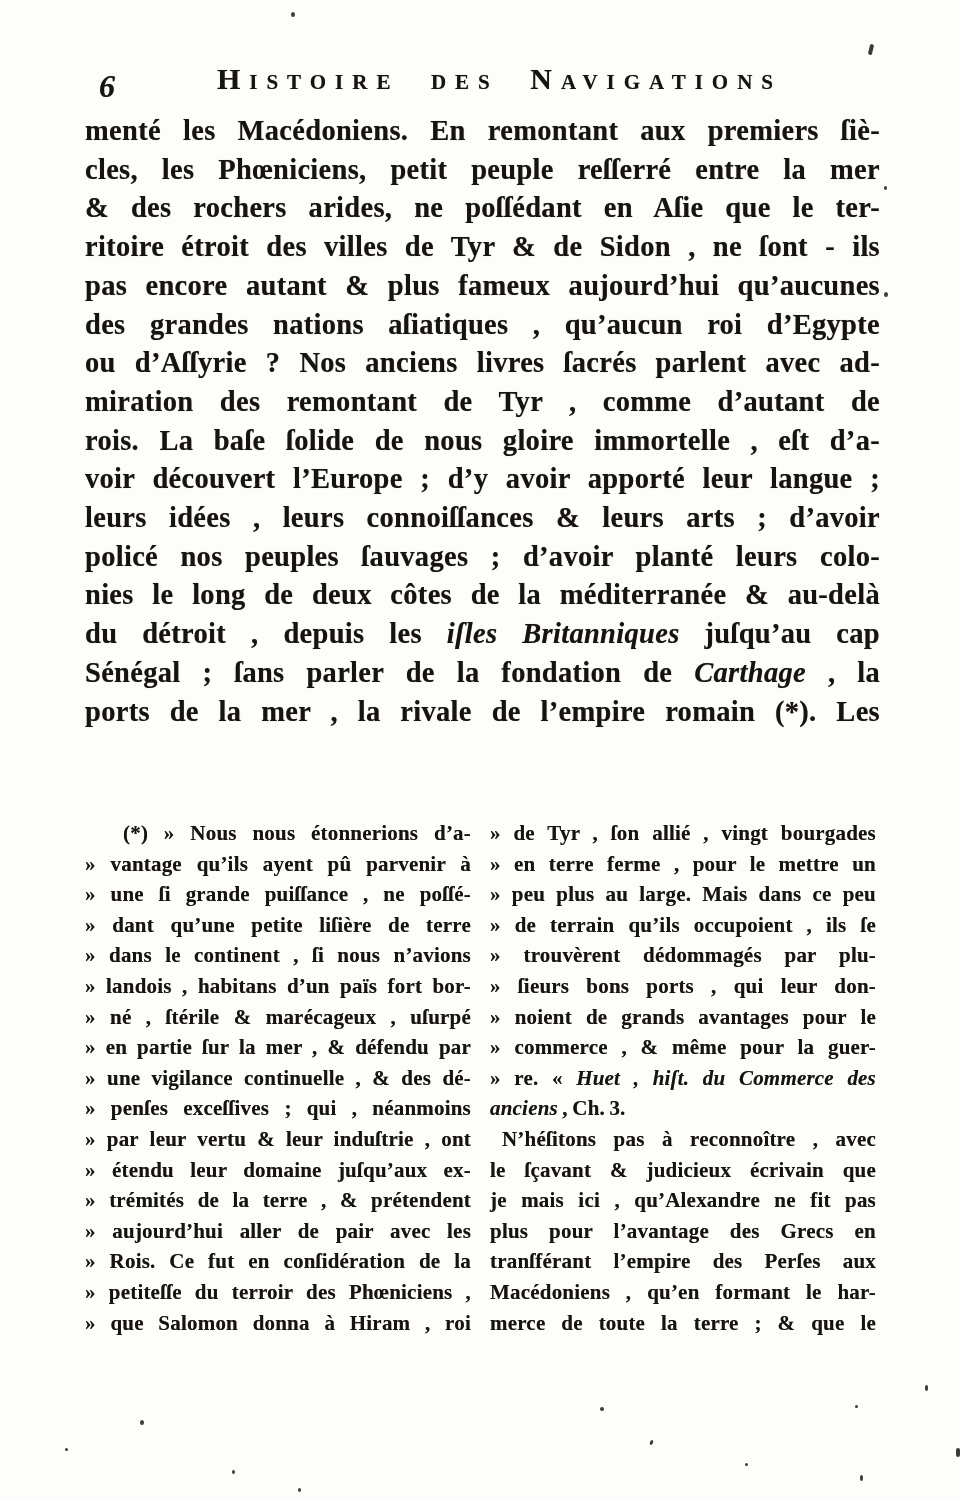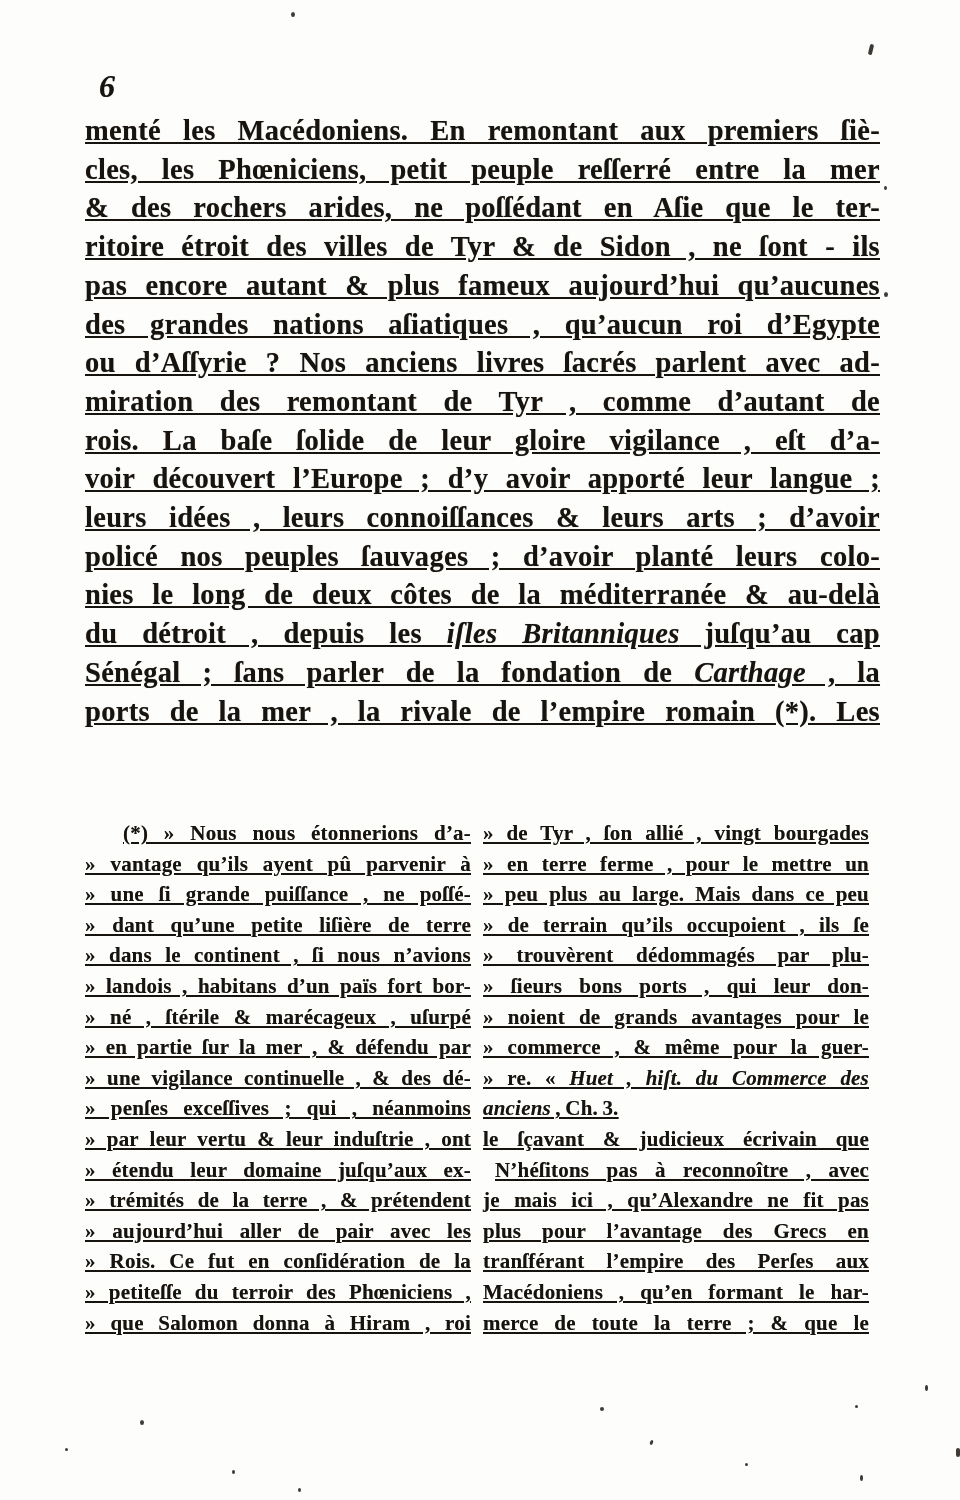--- a/index.html
+++ b/index.html
@@ -32,63 +32,63 @@
     position:absolute;top:112px;left:85px;width:795px;
     font-size:28.5px;font-weight:700;line-height:38.7px;
     letter-spacing:.3px;
     text-shadow:0 0 .7px rgba(23,19,14,.5);
   }
   .tline{
     text-align:justify;
     text-align-last:justify;
     word-spacing:-1px;
     white-space:nowrap;
-    text-decoration:underline;
   }
   .tline span{white-space:normal}
   .tline{display:flex;justify-content:space-between}
   
   .tline{display:block}
   .it{font-style:italic}
   .ind1{padding-left:38px}
   .ind2{padding-left:12px}
   .short{text-align-last:left}
 
   
   .footnote{
     position:absolute;top:818px;left:85px;width:797px;
-    display:flex;gap:12px;
+    display:flex;gap:19px;
     font-size:21px;font-weight:700;line-height:30.6px;
     letter-spacing:.2px;
     text-shadow:0 0 .6px rgba(23,19,14,.5);
   }
   .fcol{width:386px}
 
   
   .speck{position:absolute;background:#1c1813;border-radius:50%;opacity:.85}
 </style>
 </head>
 <body style="color: rgb(23, 19, 14); background: rgb(253, 253, 252);">
 
 <div class="page">
 
   <div class="hdr">
     <span class="pagenum">6</span>
+    <div class="title">Histoire des Navigations</div>
   </div>
 
   <div class="bodytext" id="bodytext">
       <div class="tline"><span>menté les Macédoniens. En remontant aux premiers ſiè-</span></div>
       <div class="tline"><span>cles, les Phœniciens, petit peuple reſſerré entre la mer</span></div>
       <div class="tline"><span>&amp; des rochers arides, ne poſſédant en Aſie que le ter-</span></div>
       <div class="tline"><span>ritoire étroit des villes de Tyr &amp; de Sidon , ne ſont - ils</span></div>
       <div class="tline"><span>pas encore autant &amp; plus fameux aujourd’hui qu’aucunes</span></div>
       <div class="tline"><span>des grandes nations aſiatiques , qu’aucun roi d’Egypte</span></div>
       <div class="tline"><span>ou d’Aſſyrie ? Nos anciens livres ſacrés parlent avec ad-</span></div>
       <div class="tline"><span>miration des remontant de Tyr , comme d’autant de</span></div>
-      <div class="tline"><span>rois. La baſe ſolide de leur gloire vigilance , eſt d’a-</span></div>
+      <div class="tline"><span>rois. La baſe ſolide de nous gloire immortelle , eſt d’a-</span></div>
       <div class="tline"><span>voir découvert l’Europe ; d’y avoir apporté leur langue ;</span></div>
       <div class="tline"><span>leurs idées , leurs connoiſſances &amp; leurs arts ; d’avoir</span></div>
       <div class="tline"><span>policé nos peuples ſauvages ; d’avoir planté leurs colo-</span></div>
       <div class="tline"><span>nies le long de deux côtes de la méditerranée &amp; au-delà</span></div>
       <div class="tline"><span>du détroit , depuis les </span><span class="it">iſles Britanniques</span><span> juſqu’au cap</span></div>
       <div class="tline"><span>Sénégal ; ſans parler de la fondation de </span><span class="it">Carthage</span><span> , la</span></div>
       <div class="tline"><span>ports de la mer , la rivale de l’empire romain (*). Les</span></div>
     </div>
 
   <div class="footnote">
@@ -115,22 +115,22 @@
         <div class="tline"><span>» de Tyr , ſon allié , vingt bourgades</span></div>
         <div class="tline"><span>» en terre ferme , pour le mettre un</span></div>
         <div class="tline"><span>» peu plus au large. Mais dans ce peu</span></div>
         <div class="tline"><span>» de terrain qu’ils occupoient , ils ſe</span></div>
         <div class="tline"><span>» trouvèrent dédommagés par plu-</span></div>
         <div class="tline"><span>» ſieurs bons ports , qui leur don-</span></div>
         <div class="tline"><span>» noient de grands avantages pour le</span></div>
         <div class="tline"><span>» commerce , &amp; même pour la guer-</span></div>
         <div class="tline"><span>» re. « </span><span class="it">Huet , hiſt. du Commerce des</span></div>
         <div class="tline short"><span class="it">anciens</span><span> , Ch. 3.</span></div>
+        <div class="tline ind2"><span>N’héſitons pas à reconnoître , avec</span></div>
         <div class="tline"><span>le ſçavant &amp; judicieux écrivain que</span></div>
-        <div class="tline ind2"><span>N’héſitons pas à reconnoître , avec</span></div>
         <div class="tline"><span>je mais ici , qu’Alexandre ne fit pas</span></div>
         <div class="tline"><span>plus pour l’avantage des Grecs en</span></div>
         <div class="tline"><span>tranſférant l’empire des Perſes aux</span></div>
         <div class="tline"><span>Macédoniens , qu’en formant le har-</span></div>
         <div class="tline"><span>merce de toute la terre ; &amp; que le</span></div>
       </div>
   </div>
 
   <div class="speck" style="left:869px;top:44px;width:4px;height:11px;border-radius:2px;transform:rotate(14deg)"></div>
   <div class="speck" style="left:291px;top:12px;width:4px;height:5px"></div>

